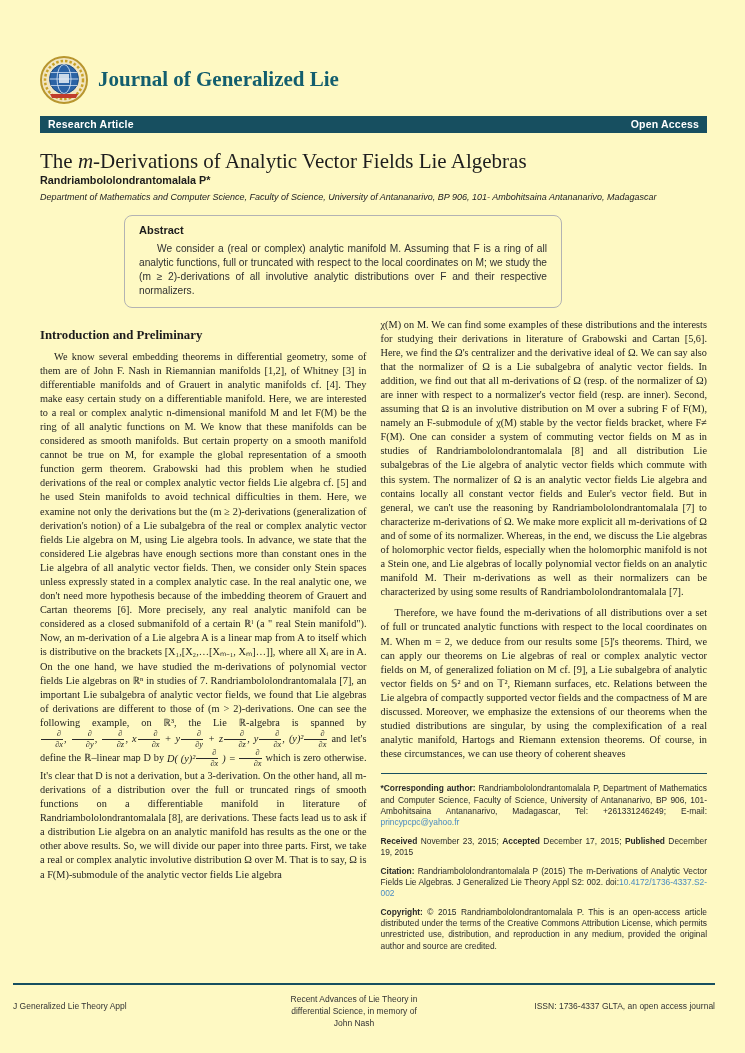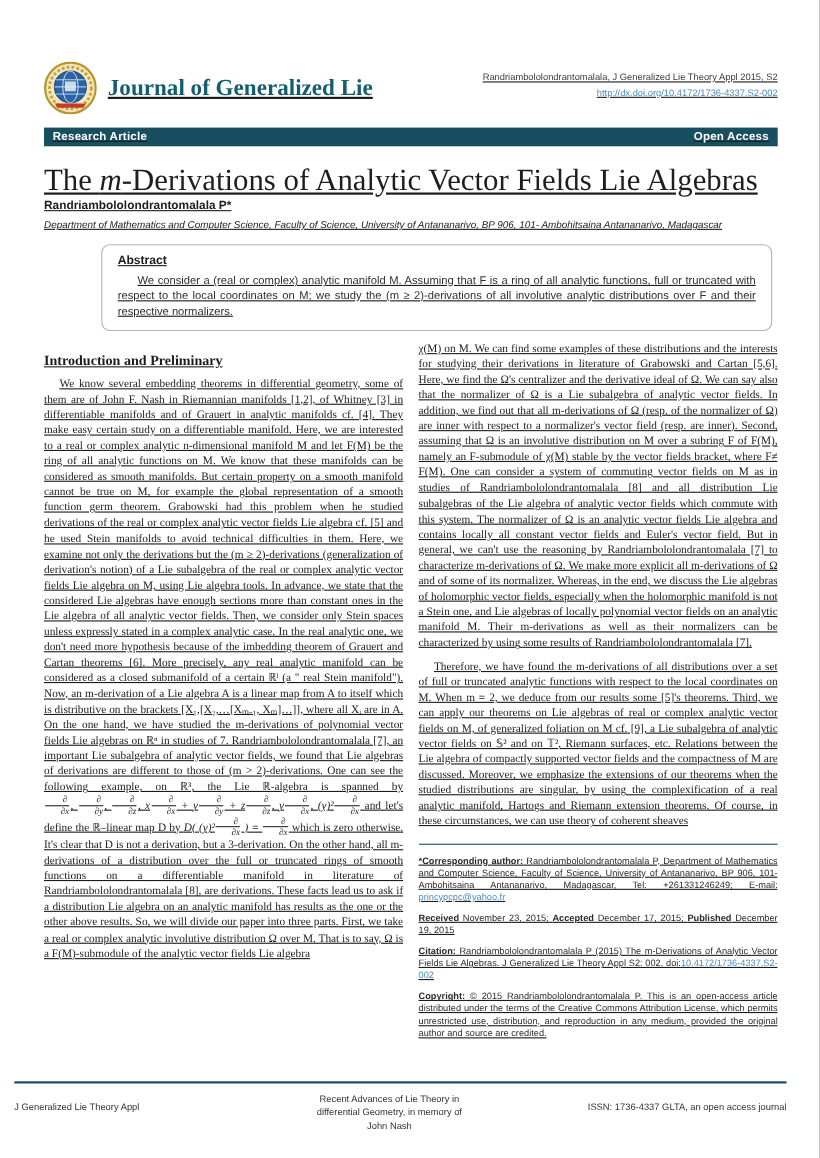--- a/index.html
+++ b/index.html
@@ -1,39 +1,39 @@
 <!DOCTYPE html>
 <html><head>
 <meta charset="utf-8">
 <style>
   html,body{margin:0;padding:0;background:#9a9a9a;}
-  .page{width:745px;height:1053px;background:#ffffff;position:relative;overflow:hidden;
-        font-family:"Liberation Serif",serif;color:#1c1c1c;margin:0 auto;text-decoration:underline;}
+  .page{width:745px;height:1053px;background:#fef9c3;position:relative;overflow:hidden;
+        font-family:"Liberation Serif",serif;color:#1c1c1c;margin:0 auto;}
   .content{padding:56px 38px 0 40px;}
 
   
   .header-row{display:flex;justify-content:space-between;align-items:flex-start;}
   .logo-title{display:flex;gap:10px;align-items:center;}
   .logo{width:48px;height:48px;flex:0 0 auto;}
   .journal-name{font-size:21px;font-weight:bold;color:#135e6e;line-height:1.3;}
   .header-meta{text-align:right;font-family:"Liberation Sans",sans-serif;font-size:8.5px;
                color:#3c3c3c;line-height:1.6;padding-top:8px;}
   .link{color:#4a8bc2;text-decoration:none;}
   .banner{margin-top:12px;background:#174f60;color:#fff;display:flex;justify-content:space-between;
           font-family:"Liberation Sans",sans-serif;font-weight:bold;font-size:10.5px;
           padding:2px 8px 3px;letter-spacing:.2px;}
 
   
-  .article-title{font-size:28px;font-weight:400;margin-top:16px;color:#1e1e1e;}
+  .article-title{font-size:21px;font-weight:400;margin-top:16px;color:#1e1e1e;}
   .title-em{font-style:italic;}
   .author{font-family:"Liberation Sans",sans-serif;font-weight:bold;font-size:10.8px;}
   .affiliation{font-family:"Liberation Sans",sans-serif;font-style:italic;font-size:9px;margin-top:6px;color:#222;}
 
   
-  .abstract-box{margin:13px 28px 10px 52px;width:610px;box-sizing:border-box;
+  .abstract-box{margin:13px 28px 10px 84px;width:438px;box-sizing:border-box;
                 border:1px solid #b3b3b3;border-radius:8px;padding:8px 14px 9px;
                 font-family:"Liberation Sans",sans-serif;}
   .abstract-box .abs-h{font-size:11px;font-weight:bold;margin:0 0 6px;}
   .abstract-box p{font-size:10.2px;line-height:1.36;text-align:justify;text-indent:18px;margin:0;color:#303030;}
 
   
   .columns{display:flex;gap:14px;margin-top:8px;height:676px;overflow:hidden;}
   .col{flex:1;min-width:0;}
   .body-text{font-size:10.3px;line-height:1.37;text-align:justify;margin:0 0 7px;}
   .indent{text-indent:14px;}
@@ -79,24 +79,20 @@
             <line x1="9.5" y1="23" x2="38.5" y2="23" stroke="#cfe0f2" stroke-width="0.9"></line>
             <line x1="11" y1="16.5" x2="37" y2="16.5" stroke="#cfe0f2" stroke-width="0.8"></line>
             <line x1="11" y1="29.5" x2="37" y2="29.5" stroke="#cfe0f2" stroke-width="0.8"></line>
             <rect x="19" y="18" width="10" height="9" fill="#e9eef5" opacity="0.85"></rect>
             <path d="M10 38 L38 38 L36 42 L12 42 Z" fill="#c03c2a"></path>
           </svg>
         </span>
         <div class="journal-name">
           <div>Journal of Generalized Lie</div>
         </div>
-      </div>
-      <div class="header-meta">
-        <div>Randriambololondrantomalala, J Generalized Lie Theory Appl 2015, S2</div>
-        <a class="link" href="#">http://dx.doi.org/10.4172/1736-4337.S2-002</a>
       </div>
     </div>
 
     <div class="banner">
       <span>Research Article</span>
       <span>Open Access</span>
     </div>
 
     <div class="article-title"><span>The </span><span class="title-em">m</span><span>-Derivations of Analytic Vector Fields Lie Algebras</span></div>
     <div class="author">Randriambololondrantomalala P*</div>
@@ -162,19 +158,19 @@
       </div>
     </div>
   </div>
 
   <div class="footer">
     <div class="footer-rule"></div>
     <div class="footer-row">
       <div class="footer-left">J Generalized Lie Theory Appl</div>
       <div class="footer-center">
         <div>Recent Advances of Lie Theory in</div>
-        <div>differential Geometry, in memory of</div>
+        <div>differential Science, in memory of</div>
         <div>John Nash</div>
       </div>
       <div class="footer-right">ISSN: 1736-4337 GLTA, an open access journal</div>
     </div>
   </div>
 </div>
 
 </body></html>

